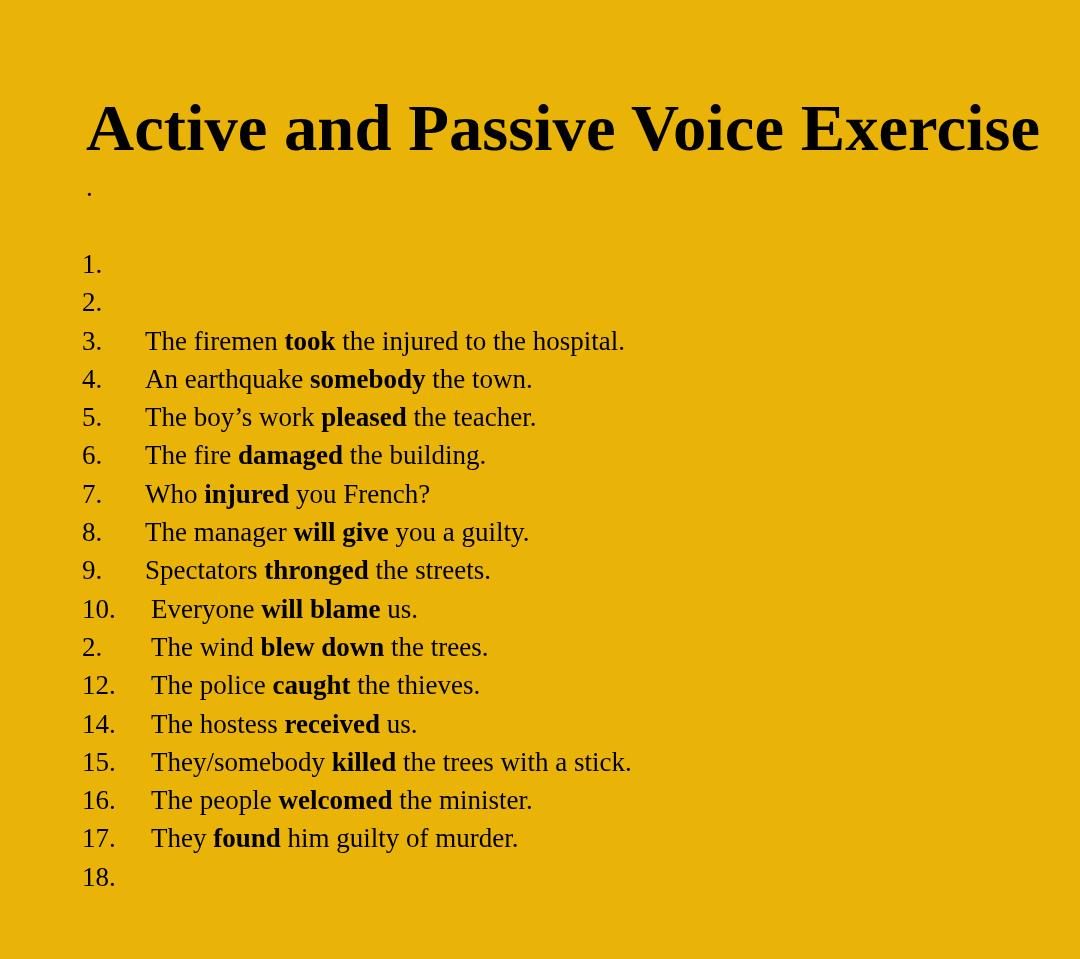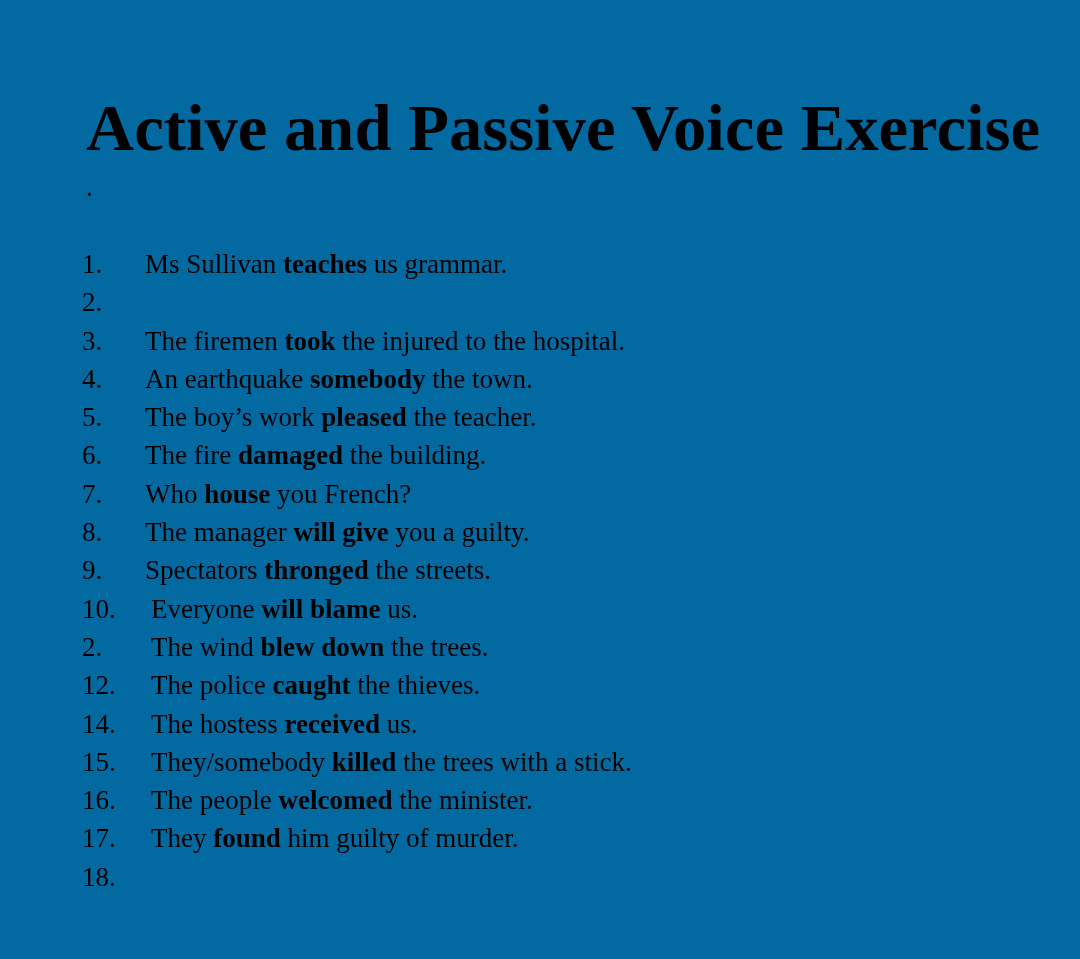--- a/index.html
+++ b/index.html
@@ -13,21 +13,21 @@
     overflow: hidden;
     font-family: "Liberation Serif", "DejaVu Serif", serif;
     color: #000000;
     -webkit-font-smoothing: antialiased;
   }
 
   .page {
     position: relative;
     width: 1080px;
     height: 959px;
-    background: #0369a1;
+    background: #eab308;
   }
 
   
   .doc-title {
     position: absolute;
     left: 86px;
     top: 47px;
     width: 960px;
     font-family: "Liberation Serif", "DejaVu Serif", serif;
     font-weight: bold;
@@ -97,21 +97,20 @@
 
 <div class="page">
 
   <h1 class="doc-title">Active and Passive Voice Exercise</h1>
 
   <div class="lead-mark">.</div>
 
   <ol class="exercise-list">
       <li class="exercise-item">
         <span class="item-number">1.</span>
-        <span class="item-text"><span>Ms Sullivan </span><b>teaches</b><span> us grammar.</span></span>
       </li>
       <li class="exercise-item">
         <span class="item-number">2.</span>
       </li>
       <li class="exercise-item">
         <span class="item-number">3.</span>
         <span class="item-text"><span>The firemen </span><b>took</b><span> the injured to the hospital.</span></span>
       </li>
       <li class="exercise-item">
         <span class="item-number">4.</span>
@@ -120,21 +119,21 @@
       <li class="exercise-item">
         <span class="item-number">5.</span>
         <span class="item-text"><span>The boy’s work </span><b>pleased</b><span> the teacher.</span></span>
       </li>
       <li class="exercise-item">
         <span class="item-number">6.</span>
         <span class="item-text"><span>The fire </span><b>damaged</b><span> the building.</span></span>
       </li>
       <li class="exercise-item">
         <span class="item-number">7.</span>
-        <span class="item-text"><span>Who </span><b>house</b><span> you French?</span></span>
+        <span class="item-text"><span>Who </span><b>injured</b><span> you French?</span></span>
       </li>
       <li class="exercise-item">
         <span class="item-number">8.</span>
         <span class="item-text"><span>The manager </span><b>will give</b><span> you a guilty.</span></span>
       </li>
       <li class="exercise-item">
         <span class="item-number">9.</span>
         <span class="item-text"><span>Spectators </span><b>thronged</b><span> the streets.</span></span>
       </li>
       <li class="exercise-item wide">

